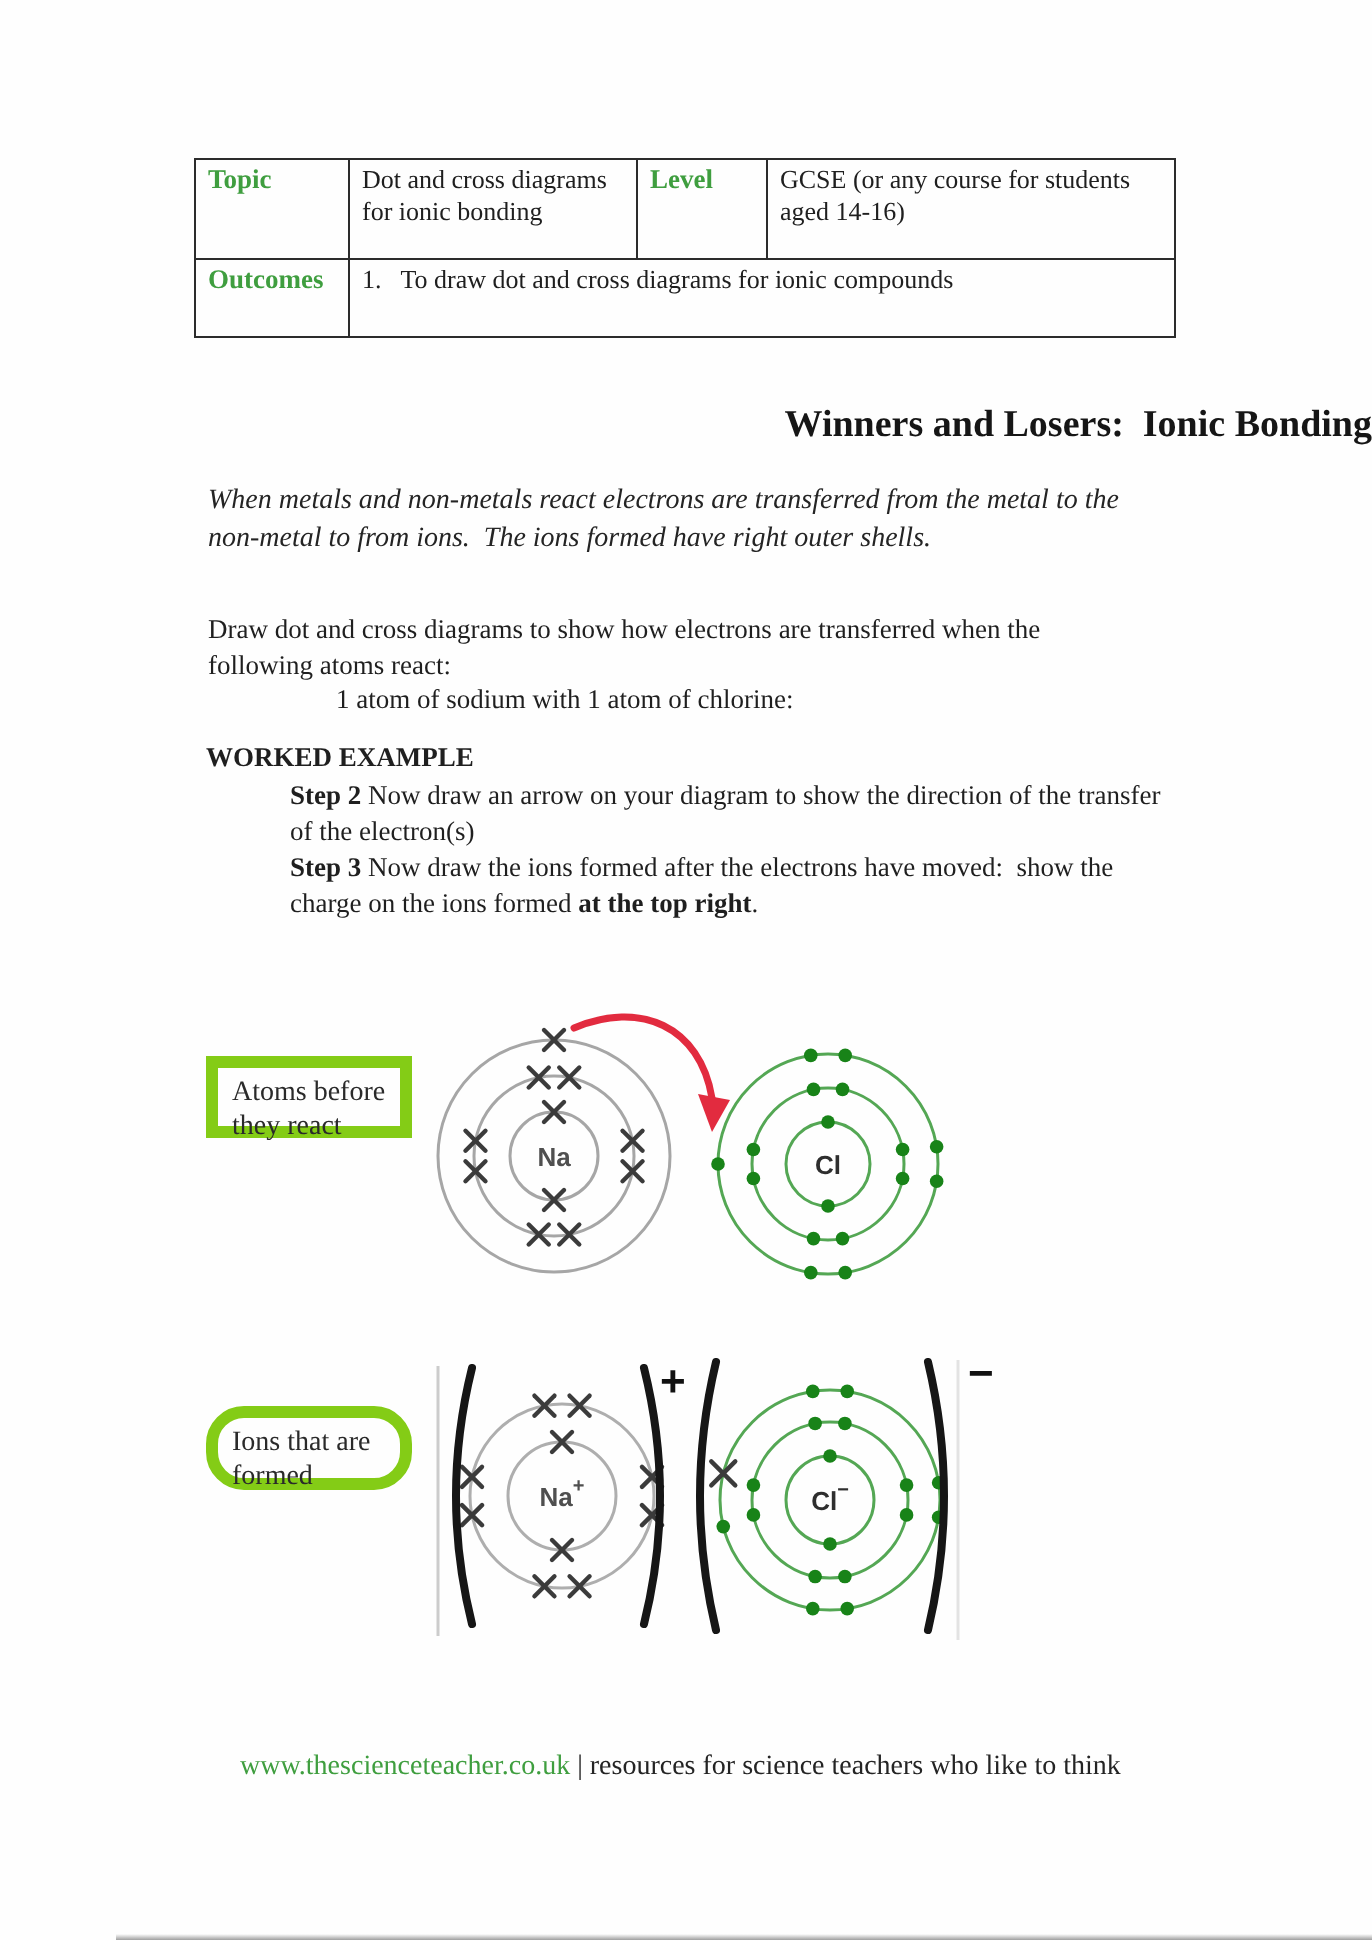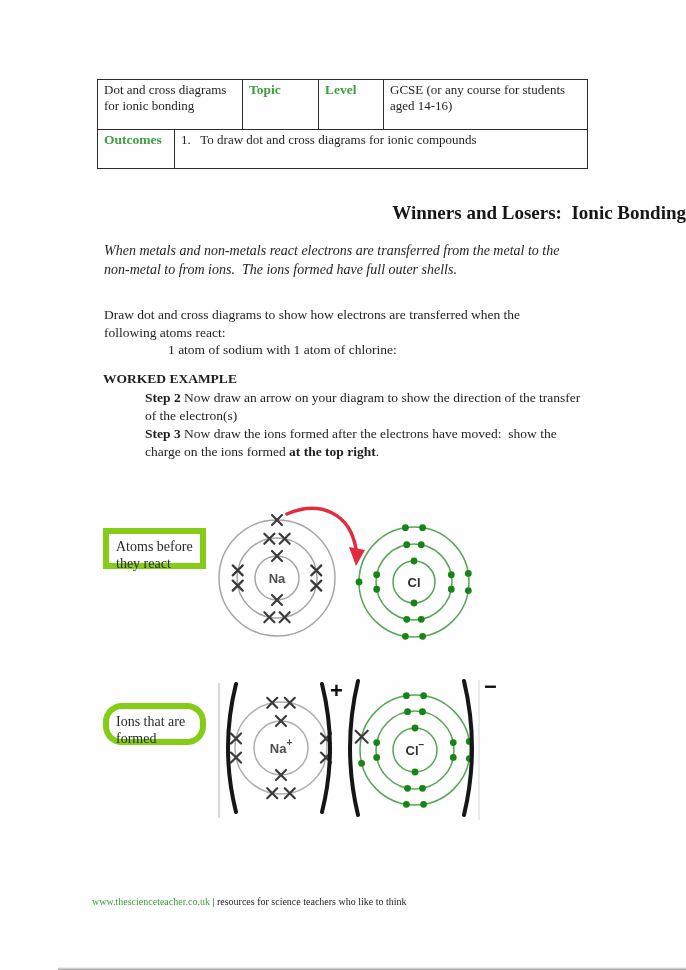--- a/index.html
+++ b/index.html
@@ -32,47 +32,47 @@
   .steps{position:absolute;left:145px;top:389px;width:437px;font-size:13.5px;line-height:18px;}
   .step{white-space:pre-wrap;}
   
   .label-box{position:absolute;left:103px;width:103px;border:6px solid #84cc16;background:#fefefe;
              box-sizing:border-box;padding:4px 7px;font-size:14px;line-height:17px;color:#2a2a2a;}
   .box1{top:528px;height:41px;}
   .box2{top:703px;height:42px;border-radius:19px;}
   
   #dsvg{position:absolute;left:0;top:0;pointer-events:none;}
   
-  .footer{position:absolute;left:92px;top:876px;font-size:10px;color:#242424;margin-top:20px;}
+  .footer{position:absolute;left:120px;top:876px;font-size:14px;color:#242424;}
   .footer .link{cursor:pointer;}
   
   .scan-edge{position:absolute;left:58px;right:0;bottom:0;height:3px;
              background:linear-gradient(to bottom, rgba(130,130,130,0), rgba(80,80,80,0.55));}
 </style>
 </head>
 <body>
 
 <div class="page">
 
   <div class="info-table">
     <div class="trow r1">
+      <div class="cell head w1" style="color: rgb(63, 158, 63);">Topic</div>
       <div class="cell w2">Dot and cross diagrams for ionic bonding</div>
-      <div class="cell head w1" style="color: rgb(63, 158, 63);">Topic</div>
       <div class="cell head w3" style="color: rgb(63, 158, 63);">Level</div>
       <div class="cell w4">GCSE (or any course for students aged 14-16)</div>
     </div>
     <div class="trow r2">
       <div class="cell head w1" style="color: rgb(63, 158, 63);">Outcomes</div>
       <div class="cell outcome">1.   To draw dot and cross diagrams for ionic compounds</div>
     </div>
   </div>
 
   <h1 class="title">Winners and Losers:  Ionic Bonding</h1>
 
-  <p class="intro">When metals and non-metals react electrons are transferred from the metal to the non-metal to from ions.  The ions formed have full outer shells.</p>
+  <p class="intro">When metals and non-metals react electrons are transferred from the metal to the non-metal to from ions.  The ions formed have right outer shells.</p>
 
   <div class="task">
     <div>Draw dot and cross diagrams to show how electrons are transferred when the following atoms react:</div>
     <div class="task-indent">1 atom of sodium with 1 atom of chlorine:</div>
   </div>
 
   <div class="we-head">WORKED EXAMPLE</div>
   <div class="steps" id="steps">
       <div class="step"><b>Step 2</b> Now draw an arrow on your diagram to show the direction of the transfer of the electron(s)</div>
       <div class="step"><b>Step 3</b> Now draw the ions formed after the electrons have moved:  show the charge on the ions formed <b>at the top right</b>.</div>

